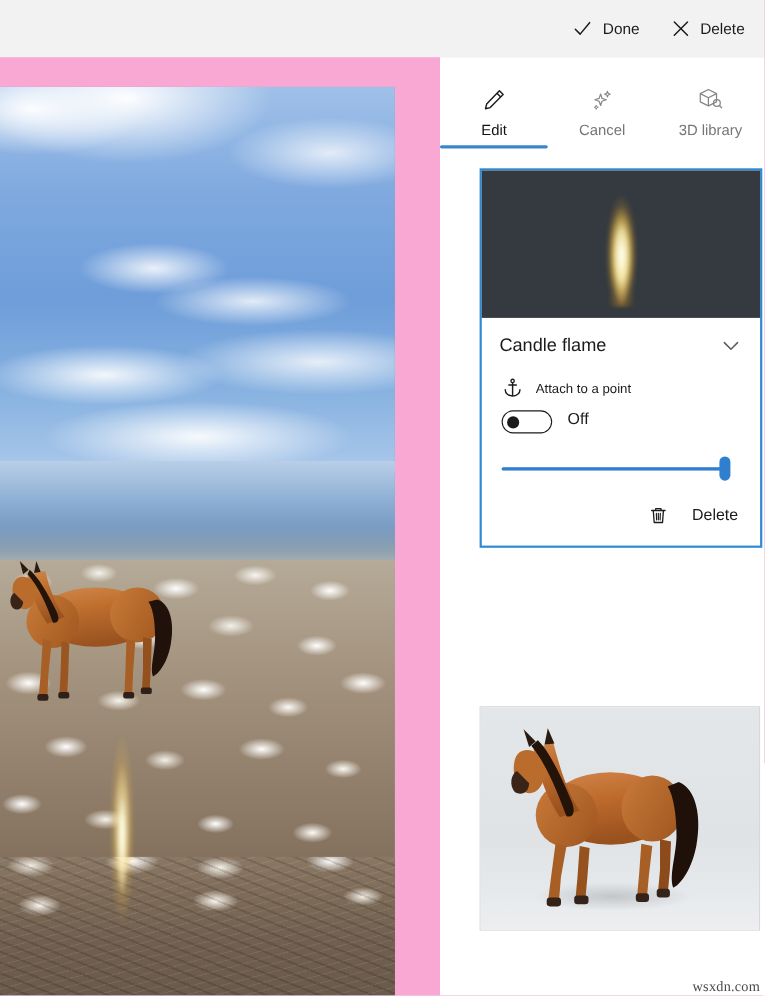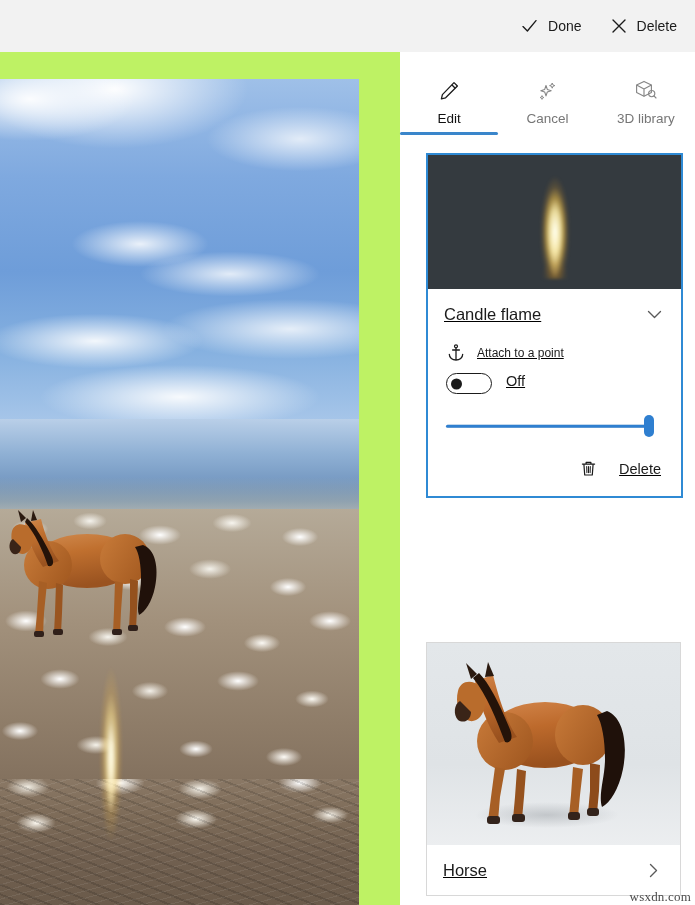--- a/index.html
+++ b/index.html
@@ -3,21 +3,21 @@
 <meta charset="utf-8">
 <style>
   html,body{margin:0;padding:0;}
   body{
     width:695px;height:905px;
     font-family:"Liberation Sans","DejaVu Sans",sans-serif;
     background:#f2f2f2;
     overflow:hidden;
     -webkit-font-smoothing:antialiased;
   }
-  .app{position:relative;width:695px;height:905px;background:#bef264;}
+  .app{position:relative;width:695px;height:905px;background:#f9a8d4;}
 
   
   .topbar{
     position:absolute;left:0;top:0;width:695px;height:52px;
     background:#f2f2f2;
   }
   .cmdgroup{
     position:absolute;right:6px;top:0;height:52px;
     display:flex;align-items:center;gap:4px;
   }
@@ -134,21 +134,21 @@
   .tab .underline{
     position:absolute;left:50%;transform:translateX(-50%);
     bottom:1px;width:98px;height:3px;background:#3a86cb;border-radius:2px;
     display:none;
   }
   .tab.active .underline{display:block;}
 
   .cards{position:absolute;left:0;top:84px;width:295px;height:769px;padding:0;}
 
   .card{
-    position:absolute;left:26px;width:253px;background:#ffffff;text-decoration:underline;
+    position:absolute;left:36px;width:253px;background:#ffffff;
   }
   .card.selected{border:2px solid #2f8ad4;}
   .card.plain{border:1px solid #d8d8d8;}
   .card-thumb{width:100%;display:block;position:relative;overflow:hidden;}
 
   
   .thumb-flame{height:134px;background:#343a3f;position:relative;}
   .thumb-flame .fl{
     position:absolute;left:50%;top:6px;transform:translateX(-50%);
     width:58px;height:118px;
@@ -442,27 +442,19 @@
             <path d="M90 126 L88 154 L86 176 L95 176 L97 154 L99 128 Z" fill="#96521e"></path>
             <path d="M146 124 L144 152 L142 174 L151 174 L153 152 L156 126 Z" fill="#a75f25"></path>
             <path d="M163 120 L163 148 L161 170 L170 170 L172 148 L173 122 Z" fill="#8d4b1b"></path>
             <rect x="60" y="173" width="13" height="8" rx="3" fill="#33231b"></rect>
             <rect x="85" y="171" width="13" height="8" rx="3" fill="#33231b"></rect>
             <rect x="141" y="169" width="12" height="8" rx="3" fill="#33231b"></rect>
             <rect x="160" y="165" width="12" height="8" rx="3" fill="#33231b"></rect>
           </svg>
         </div>
 
-        <div class="card-row">
-          <span class="card-title">Horse</span>
-          <span class="chev">
-            <svg width="21" height="21" viewBox="0 0 21 21">
-              <path d="M7.5 4.5 L13.5 10.5 L7.5 16.5" fill="none" stroke="currentColor" stroke-width="1.35" stroke-linecap="round" stroke-linejoin="round"></path>
-            </svg>
-          </span>
-        </div>
       </div>
 
     </div>
   </div>
 
   <div class="watermark">wsxdn.com</div>
 </div>
 
 </body></html>

